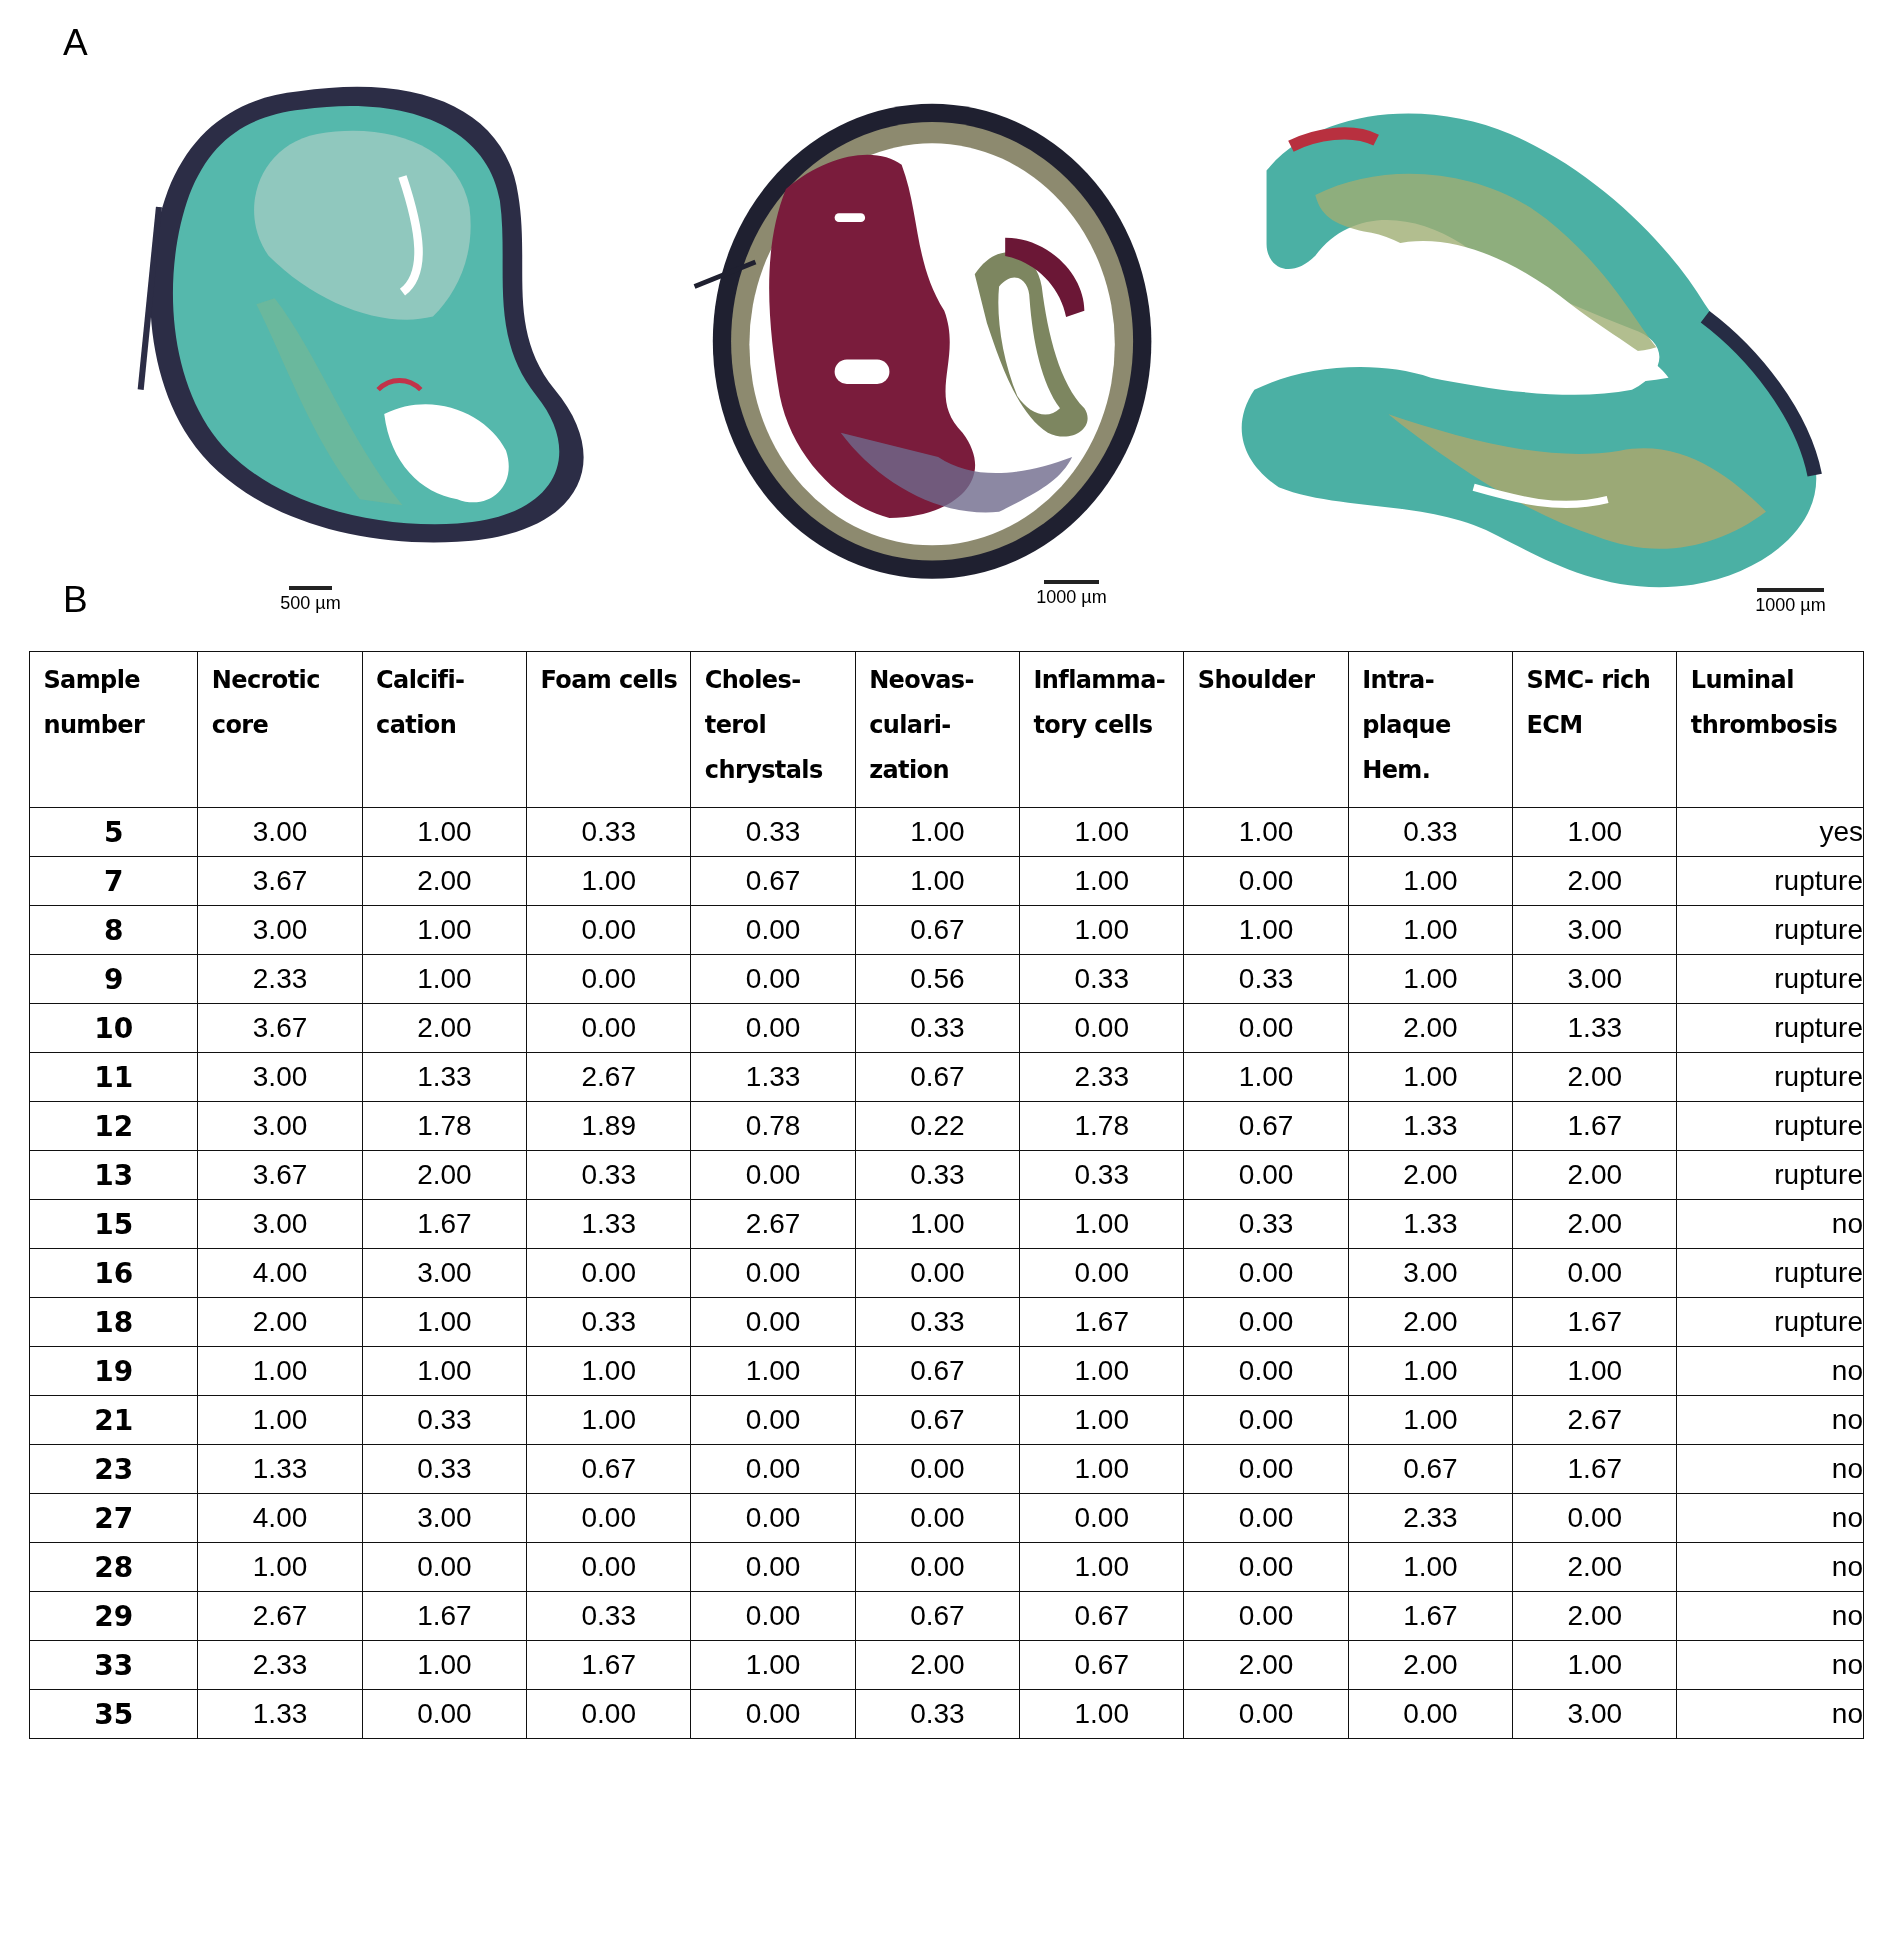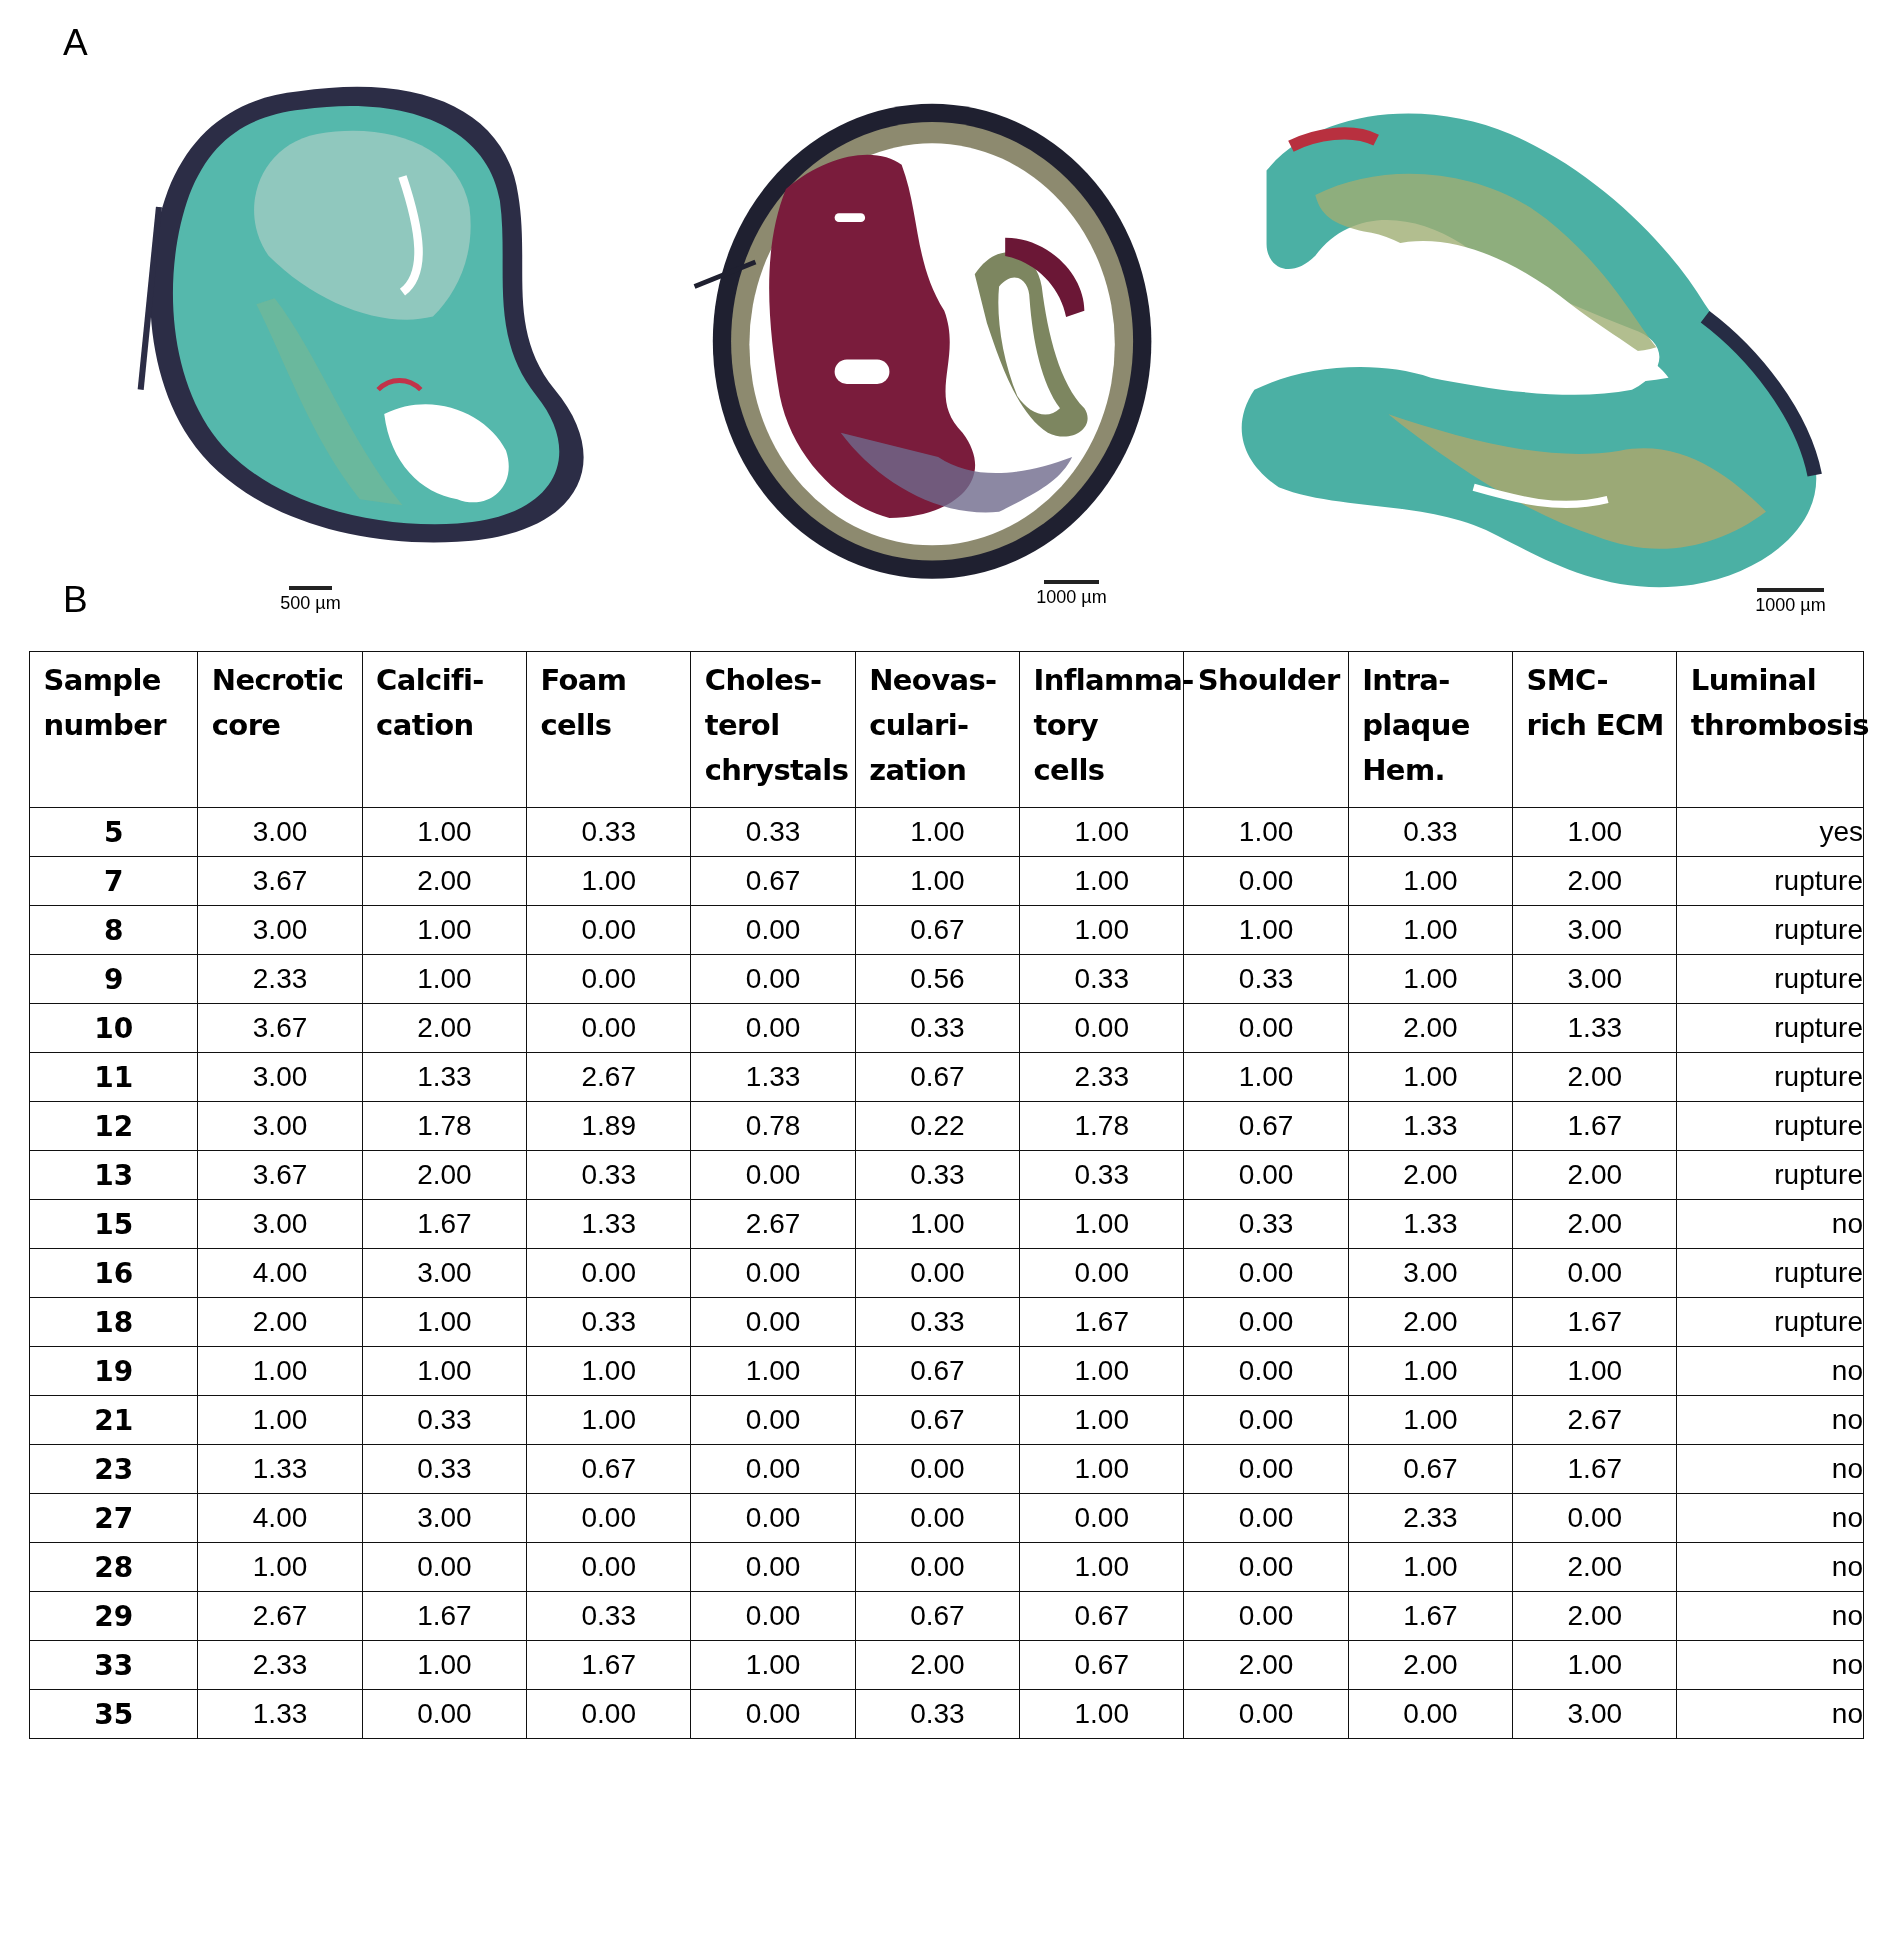--- a/index.html
+++ b/index.html
@@ -3,21 +3,21 @@
 <meta charset="utf-8">
 <style>
   html, body { margin:0; padding:0; background:#ffffff; }
   body { width:1890px; height:1955px; position:relative; overflow:hidden; font-family:"Liberation Sans", sans-serif; color:#000; }
   .panel-label { position:absolute; font-size:37px; font-weight:400; }
   .histo { position:absolute; }
   .scalebar { position:absolute; text-align:center; font-size:18px; }
   .scalebar .bar { height:3.7px; background:#222; margin:0 auto 3.7px auto; }
   table.scores { position:absolute; left:29px; top:651px; width:1835px; border-collapse:collapse; table-layout:fixed; }
   table.scores th, table.scores td { border:1.8px solid #111; }
-  table.scores th { height:149px; vertical-align:top; text-align:left; font-family:"DejaVu Sans", sans-serif; font-weight:700; font-size:29px; line-height:45px; padding:6px 8.5px 0 13.4px; letter-spacing:-0.6px; }
+  table.scores th { height:149px; vertical-align:top; text-align:left; font-family:"DejaVu Sans", sans-serif; font-weight:700; font-size:24px; line-height:45px; padding:6px 8.5px 0 13.4px; letter-spacing:-0.6px; }
   table.scores td { height:48px; text-align:center; font-size:28px; padding:0; }
   table.scores td.sample { font-family:"DejaVu Sans", sans-serif; font-weight:700; }
   table.scores td.thromb { text-align:right; padding-left:16px; }
 </style>
 </head>
 <body>
 
 <div class="panel-label" style="left:63px;top:22px;">A</div>
 
 <svg class="histo" style="left:116px;top:73px;" width="506" height="481" viewBox="0 0 830 790">

